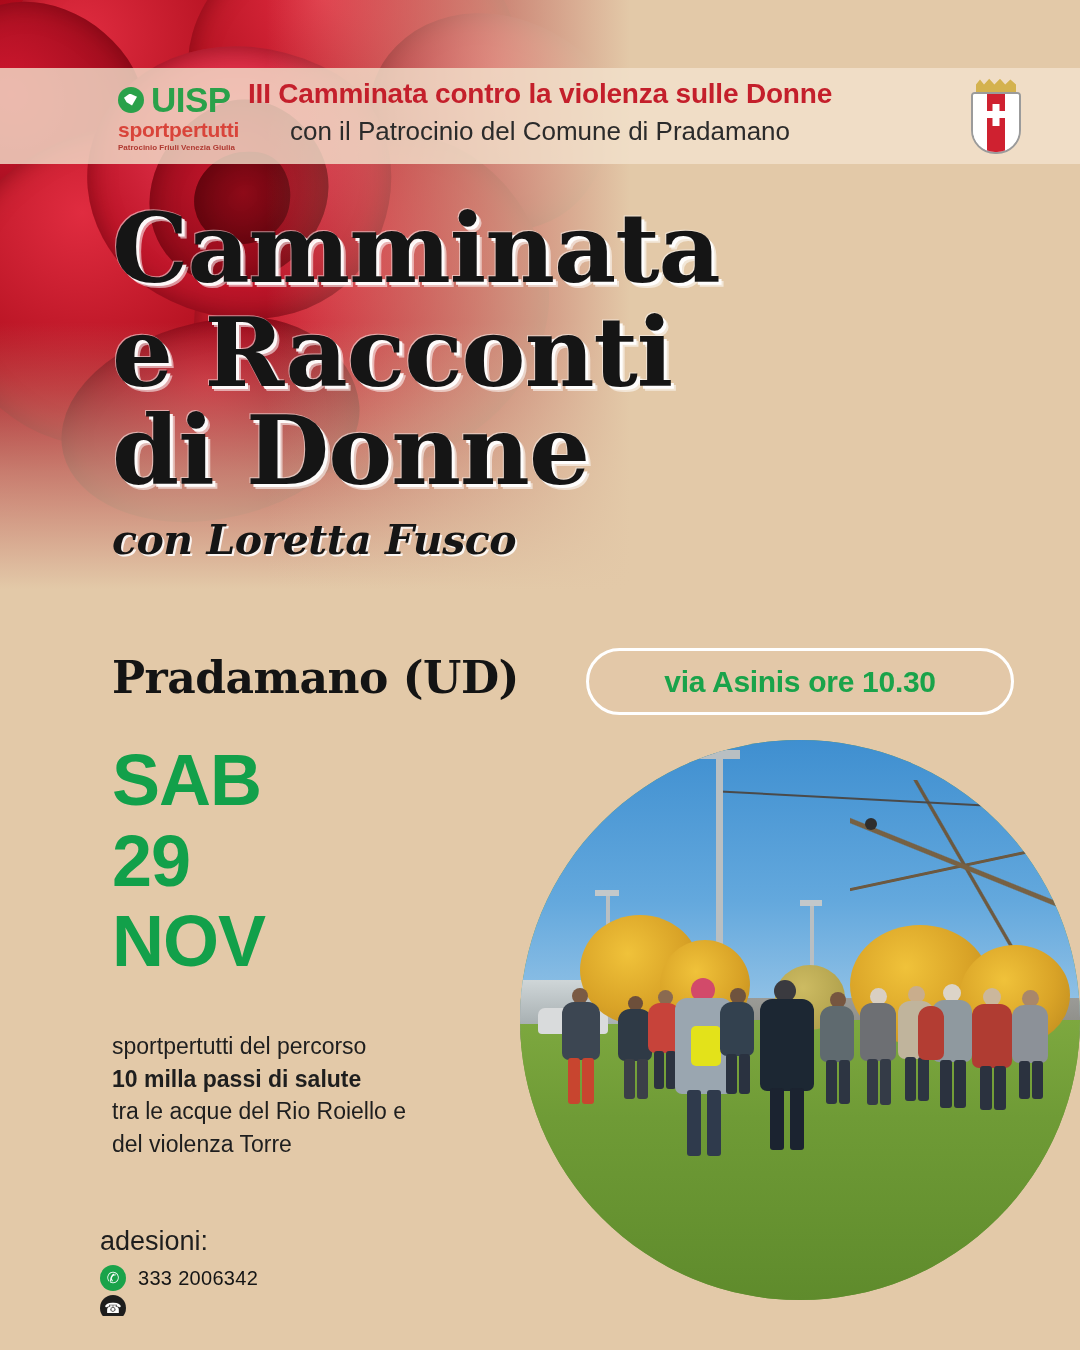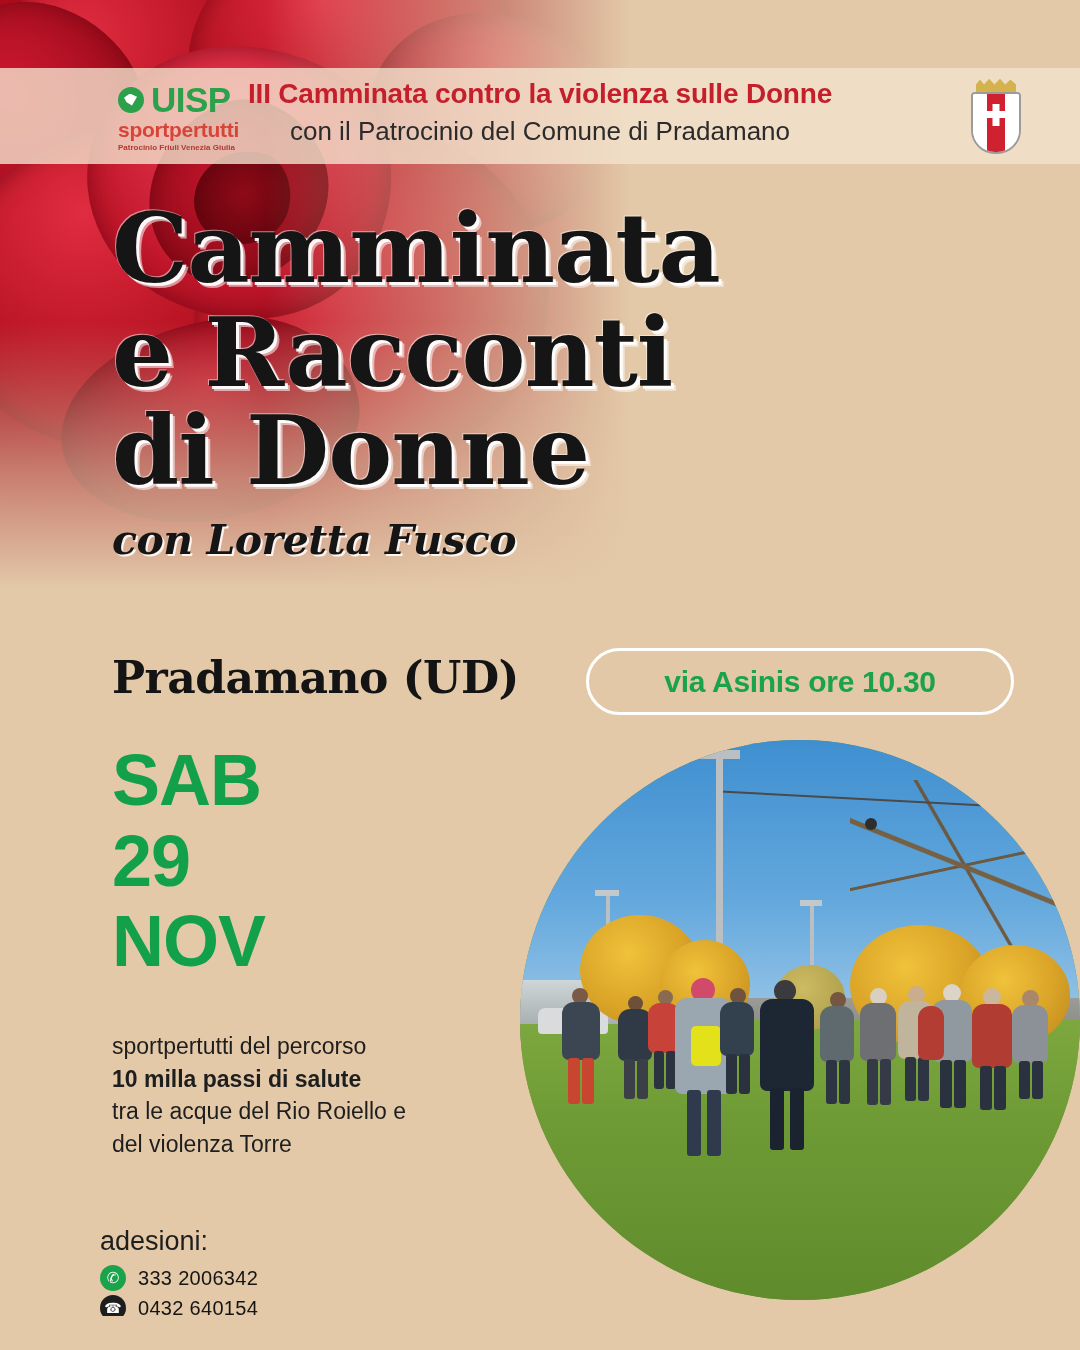--- a/index.html
+++ b/index.html
@@ -307,21 +307,20 @@
 </div>
 
 <div class="contacts">
   <div class="contacts-label">adesioni:</div>
   <div class="contact-row">
     <span class="ic ic-wa">✆</span>
     <span class="num">333 2006342</span>
   </div>
   <div class="contact-row">
     <span class="ic ic-ph">☎</span>
-    <span class="num">0432 640154</span>
   </div>
 </div>
 
 <div class="photo">
   <div class="sky"></div>
   <div class="road"></div>
   <div class="grass"></div>
 
   <div class="building"></div>
   <div class="car"></div>

